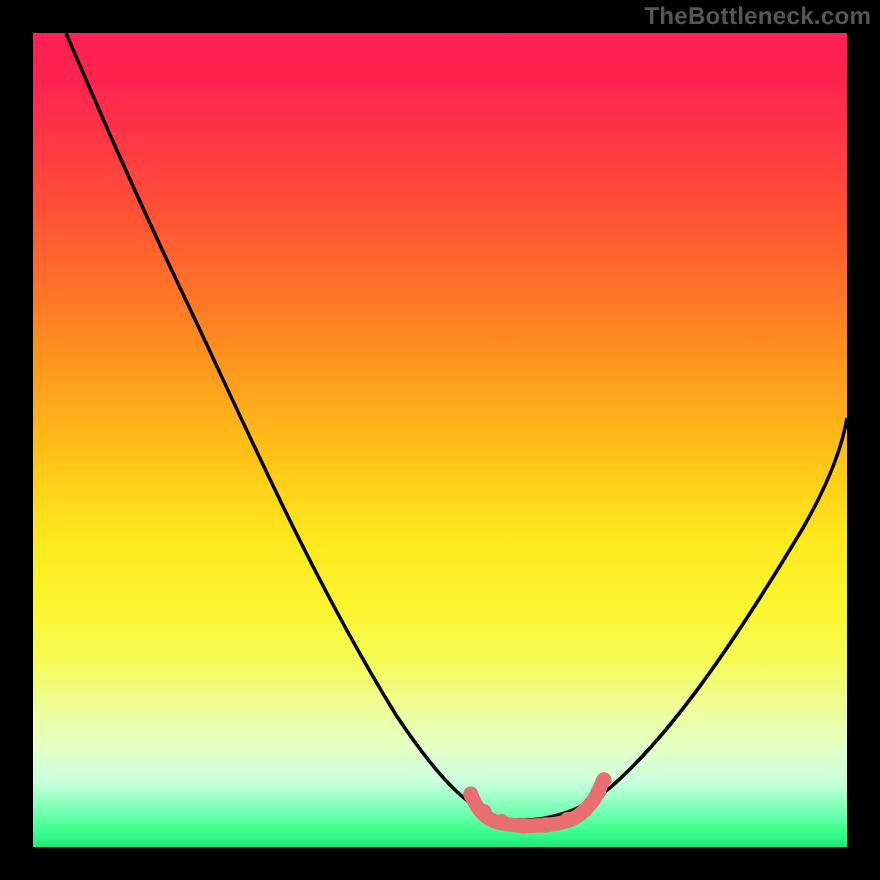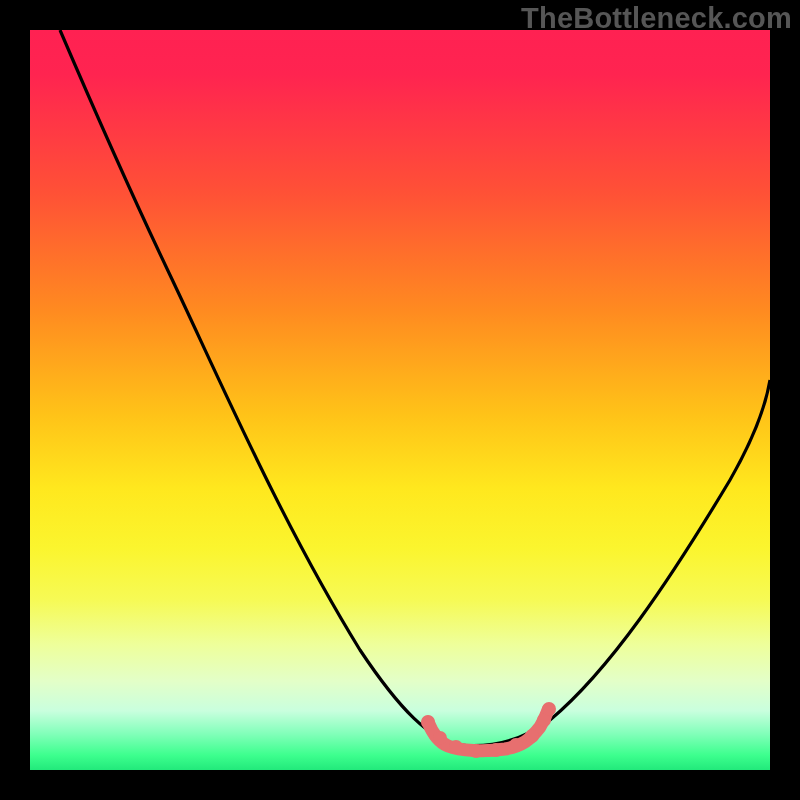--- a/index.html
+++ b/index.html
@@ -14,21 +14,21 @@
     position: relative;
     width: 800px;
     height: 800px;
     background: #000;
   }
   .attribution {
     position: absolute;
     top: 2px;
     right: 8px;
     font-family: Arial, Helvetica, sans-serif;
-    font-size: 29px;
+    font-size: 22px;
     font-weight: 600;
     color: #565656;
     letter-spacing: 0.2px;
   }
   .plot {
     position: absolute;
     left: 30px;
     top: 30px;
     width: 740px;
     height: 740px;

